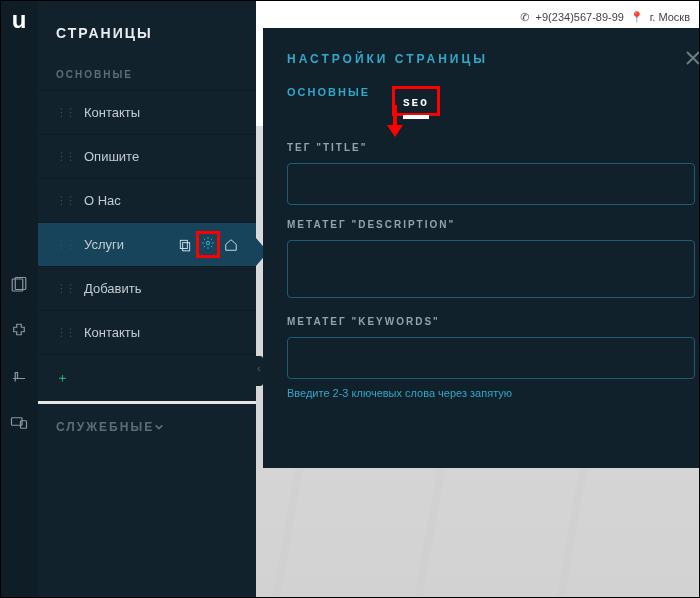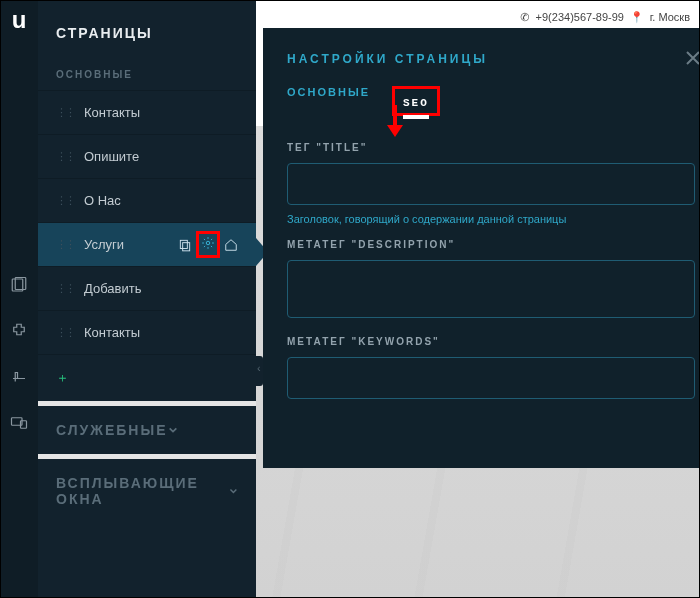--- a/index.html
+++ b/index.html
@@ -36,21 +36,21 @@
   .pages h2 { color:#e9edf0; font-size:14px; letter-spacing:2px; padding:25px 18px 18px; font-weight:700;}
   .pages .section-label { color:#5a6d79; font-size:10px; letter-spacing:2px; padding:10px 18px; font-weight:700;}
   .pages .item { display:flex; align-items:center; gap:10px; padding:0 18px; height:44px; border-top:1px solid #0e1c25; font-size:13px; color:#c3ccd2; cursor:pointer; }
   .pages .item .drag { color:#3c4f5b; font-size:11px; letter-spacing:-2px;}
   .pages .item.active { background:#17445a; }
   .triangle-out { position:absolute; right:-12px; top:238px; width:0; height:0; border-top:14px solid transparent; border-bottom:14px solid transparent; border-left:12px solid #17445a; }
   .item.active .icons { margin-left:auto; display:flex; gap:4px; align-items:center;}
   .item.active .sm-ic { width:14px; height:14px; stroke:#cfe3ee; fill:none; stroke-width:1.6;}
   .gear-highlight { border:3px solid #ff0000; padding:2px; }
   .pages .add { display:flex; align-items:center; gap:12px; padding:14px 18px; color:#27c07d; font-size:13px; cursor:pointer; border-top:1px solid #0e1c25;}
-  .pages .collapse-group { display:flex; align-items:center; justify-content:flex-start; padding:16px 18px; color:#5a6d79; font-size:14px; letter-spacing:2px; font-weight:700; border-top:5px solid #e5e5e5; cursor:pointer;}
+  .pages .collapse-group { display:flex; align-items:center; justify-content:flex-start; padding:16px 18px; color:#5a6d79; font-size:12px; letter-spacing:2px; font-weight:700; border-top:3px solid #e5e5e5; cursor:pointer;}
   .pages .collapse-group svg { width:10px; height:10px; stroke:#5a6d79; fill:none; stroke-width:2;}
   .pages .side-handle { position:absolute; right:-7px; top:356px; width:7px; height:30px; background:#12222d; border-radius:0 3px 3px 0; cursor:pointer;}
   .pages .side-handle::before { content:"‹"; color:#51636e; position:absolute; left:1px; top:6px; font-size:11px;}
 
   
   .dialog { position:absolute; left:263px; top:28px; width:456px; height:440px; background:#10212b; padding:24px 24px 18px; z-index:5; color:#c3ccd2;}
   .dialog h3 { color:#2fa8c9; font-size:12px; letter-spacing:3px; font-weight:700; margin-bottom:20px;}
   .dialog .close { position:absolute; right:18px; top:22px; width:16px; height:16px; stroke:#6b7c86; stroke-width:2; cursor:pointer;}
   .dialog .tabs { display:flex; gap:22px; margin-bottom:26px;}
   .dialog .tabs .tab { color:#2fa8c9; font-size:11px; letter-spacing:2px; font-weight:700; cursor:pointer; padding-bottom:6px;}
@@ -149,52 +149,46 @@
   <div class="add">
     <span>＋</span>
   </div>
 
   <div class="collapse-group">
     <span>СЛУЖЕБНЫЕ</span>
     <svg viewBox="0 0 12 12">
         <path d="M2 4l4 4 4-4"></path>
       </svg>
   </div>
-  <div class="collapse-group">
-    <span>ВСПЛЫВАЮЩИЕ ОКНА</span>
-    <svg viewBox="0 0 12 12">
-        <path d="M2 4l4 4 4-4"></path>
-      </svg>
-  </div>
 
   <div class="side-handle"></div>
 </div>
 
 <div class="dialog">
   <h3>НАСТРОЙКИ СТРАНИЦЫ</h3>
   <svg class="close" viewBox="0 0 16 16">
       <path d="M2 2l12 12M14 2L2 14"></path>
     </svg>
 
   <div class="tabs">
     <div class="tab">ОСНОВНЫЕ</div>
     <span class="seo-highlight">
       <span class="tab active">SEO</span>
     </span>
   </div>
 
   <div class="field-label">ТЕГ "TITLE"</div>
   <input class="inp" style="">
-  <div class="hint">Заголовок, говорящий о содержании данной страницы</div>
 
   <div class="field-label">МЕТАТЕГ "DESCRIPTION"</div>
   <textarea class="inp" style=""></textarea>
 
   <div class="field-label">МЕТАТЕГ "KEYWORDS"</div>
   <input class="inp" style="">
+  <div class="hint">Введите 2-3 ключевых слова через запятую</div>
 </div>
 
 <div class="arrow">
   <div class="shaft"></div>
     <div class="head"></div>
 </div>
 
 <div class="frame"></div>
 
 </body></html>

